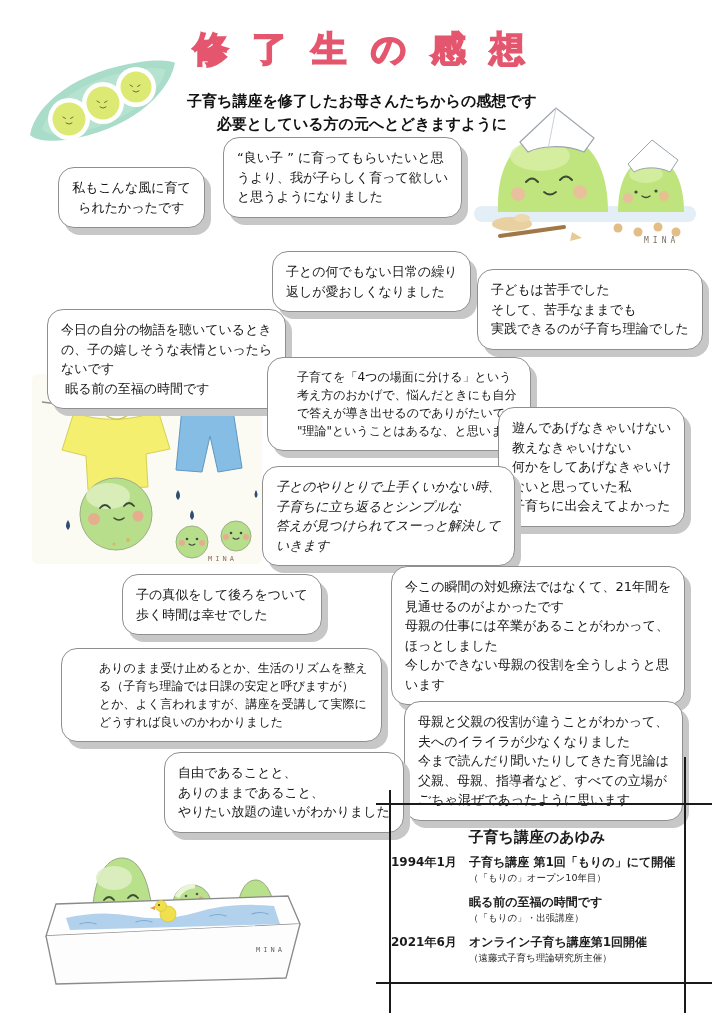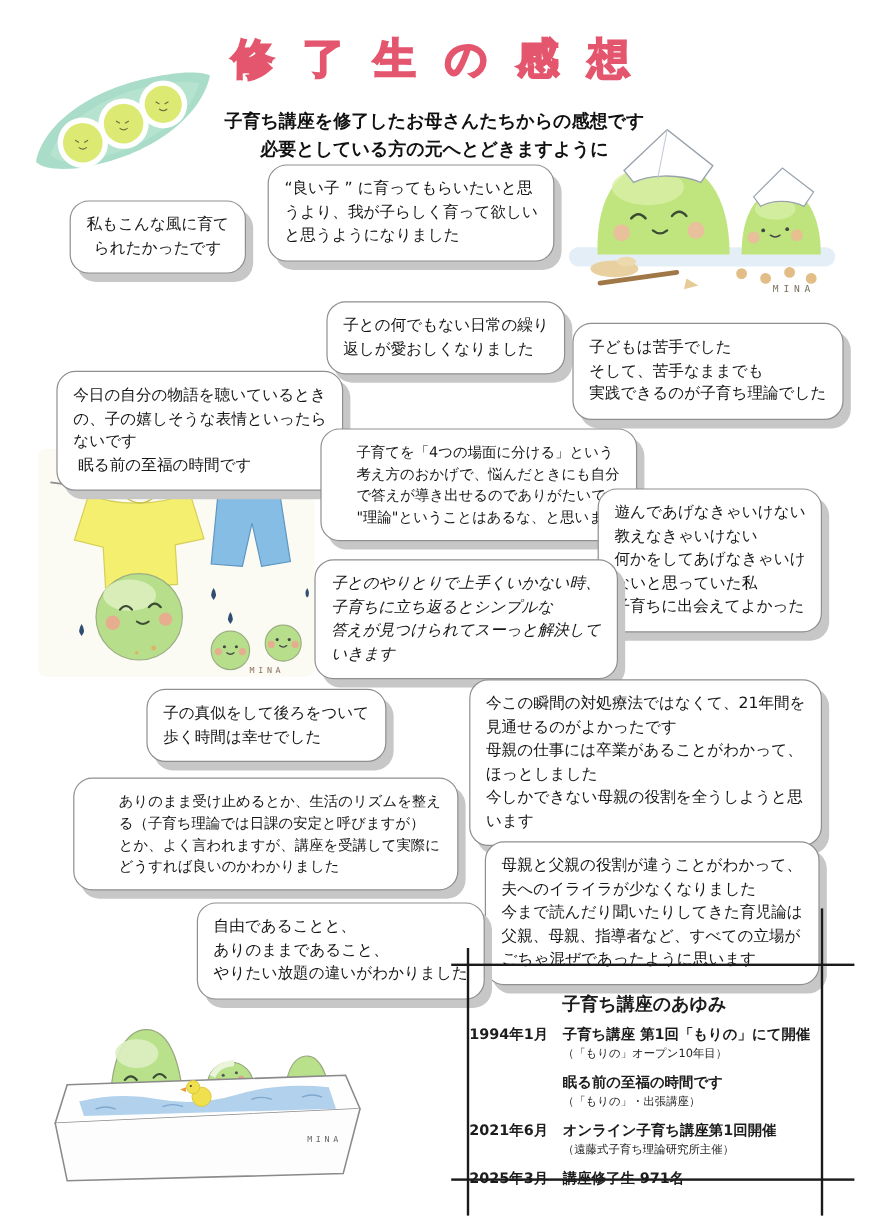--- a/index.html
+++ b/index.html
@@ -255,22 +255,15 @@
         <div class="tl-note">（「もりの」・出張講座）</div>
       </div>
     </div>
     <div class="tl-row">
       <div class="tl-date">2021年6月</div>
       <div>
         <div class="tl-event">オンライン子育ち講座第1回開催</div>
         <div class="tl-note">（遠藤式子育ち理論研究所主催）</div>
       </div>
     </div>
-    <div class="tl-row">
-      <div class="tl-date">2025年3月</div>
-      <div>
-        <div class="tl-event">講座修了生 971名</div>
-        <div class="tl-note"></div>
-      </div>
-    </div>
   </div>
 
 </div>
 
 </body></html>

